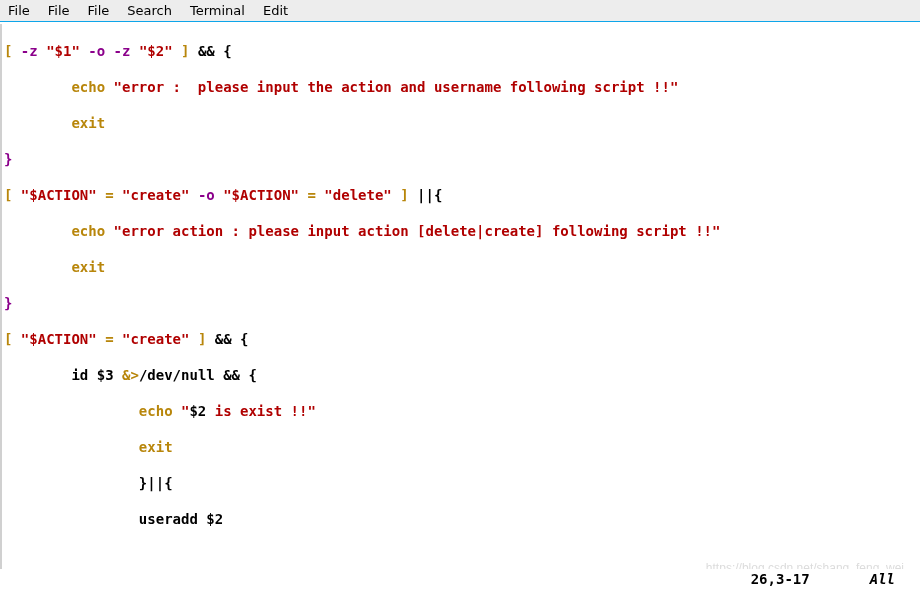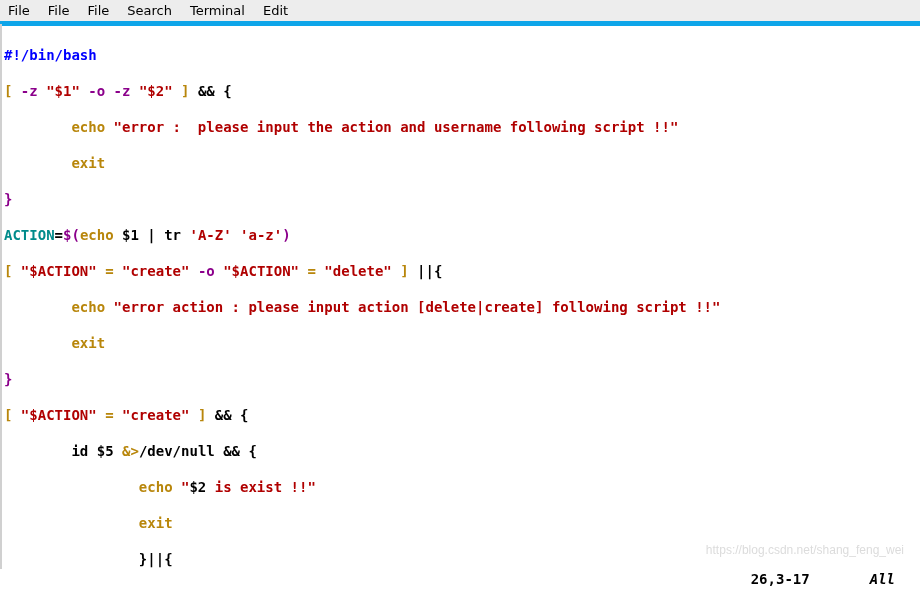--- a/index.html
+++ b/index.html
@@ -6,21 +6,21 @@
 body {
   font-family: "DejaVu Sans Mono", "Liberation Mono", monospace;
   font-size: 14px;
   background: #ffffff;
   width: 920px;
   height: 589px;
   overflow: hidden;
 }
 .menubar {
   background: #ededed;
-  border-bottom: 5px solid #0ea5e9;
+  border-bottom: 1px solid #0ea5e9;
   padding: 3px 8px;
   font-family: "DejaVu Sans", "Liberation Sans", sans-serif;
   font-size: 13px;
   display: flex;
   gap: 18px;
 }
 .menubar span { cursor: default; }
 .editor {
   padding: 2px 4px;
   line-height: 18px;
@@ -45,21 +45,21 @@
   font-weight: bold;
   padding: 2px 8px;
   display: flex;
   align-items: flex-end;
 }
 .status-pos { margin-left: auto; margin-right: 60px; }
 .status-all { margin-right: 1px; font-style: italic; }
 .watermark {
   position: absolute;
   right: 16px;
-  bottom: 32px;
+  bottom: 14px;
   color: #dcdcdc;
   font-family: sans-serif;
   font-size: 12px;
   pointer-events: none;
 }
 .left-strip {
   position: absolute;
   left: 0;
   top: 24px;
   bottom: 0;
@@ -75,32 +75,30 @@
   <span>File</span>
   <span>File</span>
   <span>Search</span>
   <span>Terminal</span>
   <span>Edit</span>
 </div>
 
 <div class="left-strip"></div>
 
 <div class="editor">
-<div><span class="c-blue">#!/bin/bash</span></div>
 <div><span class="c-gold">[ </span><span class="c-purple">-z</span><span class="c-red"> "$1"</span><span class="c-purple"> -o</span><span class="c-purple"> -z</span><span class="c-red"> "$2"</span><span class="c-gold"> ]</span><span class="c-black"> &amp;&amp; {</span></div>
 <div><span class="c-gold">        echo</span><span class="c-red"> "error :  please input the action and username following script !!"</span></div>
 <div><span class="c-gold">        exit</span></div>
 <div><span class="c-purple">}</span></div>
-<div><span class="c-teal">ACTION</span><span class="c-black">=</span><span class="c-purple">$(</span><span class="c-gold">echo</span><span class="c-black"> $1</span><span class="c-black"> |</span><span class="c-black"> tr</span><span class="c-red"> 'A-Z'</span><span class="c-red"> 'a-z'</span><span class="c-purple">)</span></div>
 <div><span class="c-gold">[ </span><span class="c-red">"$ACTION"</span><span class="c-gold"> = </span><span class="c-red">"create"</span><span class="c-purple"> -o</span><span class="c-red"> "$ACTION"</span><span class="c-gold"> = </span><span class="c-red">"delete"</span><span class="c-gold"> ]</span><span class="c-black"> ||{</span></div>
 <div><span class="c-gold">        echo</span><span class="c-red"> "error action : please input action [delete|create] following script !!"</span></div>
 <div><span class="c-gold">        exit</span></div>
 <div><span class="c-purple">}</span></div>
 <div><span class="c-gold">[ </span><span class="c-red">"$ACTION"</span><span class="c-gold"> = </span><span class="c-red">"create"</span><span class="c-gold"> ]</span><span class="c-black"> &amp;&amp; {</span></div>
-<div><span class="c-black">        id $5 </span><span class="c-gold">&amp;&gt;</span><span class="c-black">/dev/null &amp;&amp; {</span></div>
+<div><span class="c-black">        id $3 </span><span class="c-gold">&amp;&gt;</span><span class="c-black">/dev/null &amp;&amp; {</span></div>
 <div><span class="c-gold">                echo</span><span class="c-red"> "</span><span class="c-black">$2</span><span class="c-red"> is exist !!"</span></div>
 <div><span class="c-gold">                exit</span></div>
 <div><span class="c-black">                }||{</span></div>
 <div><span class="c-black">                useradd $2</span></div>
 
 
 
 
 
 

